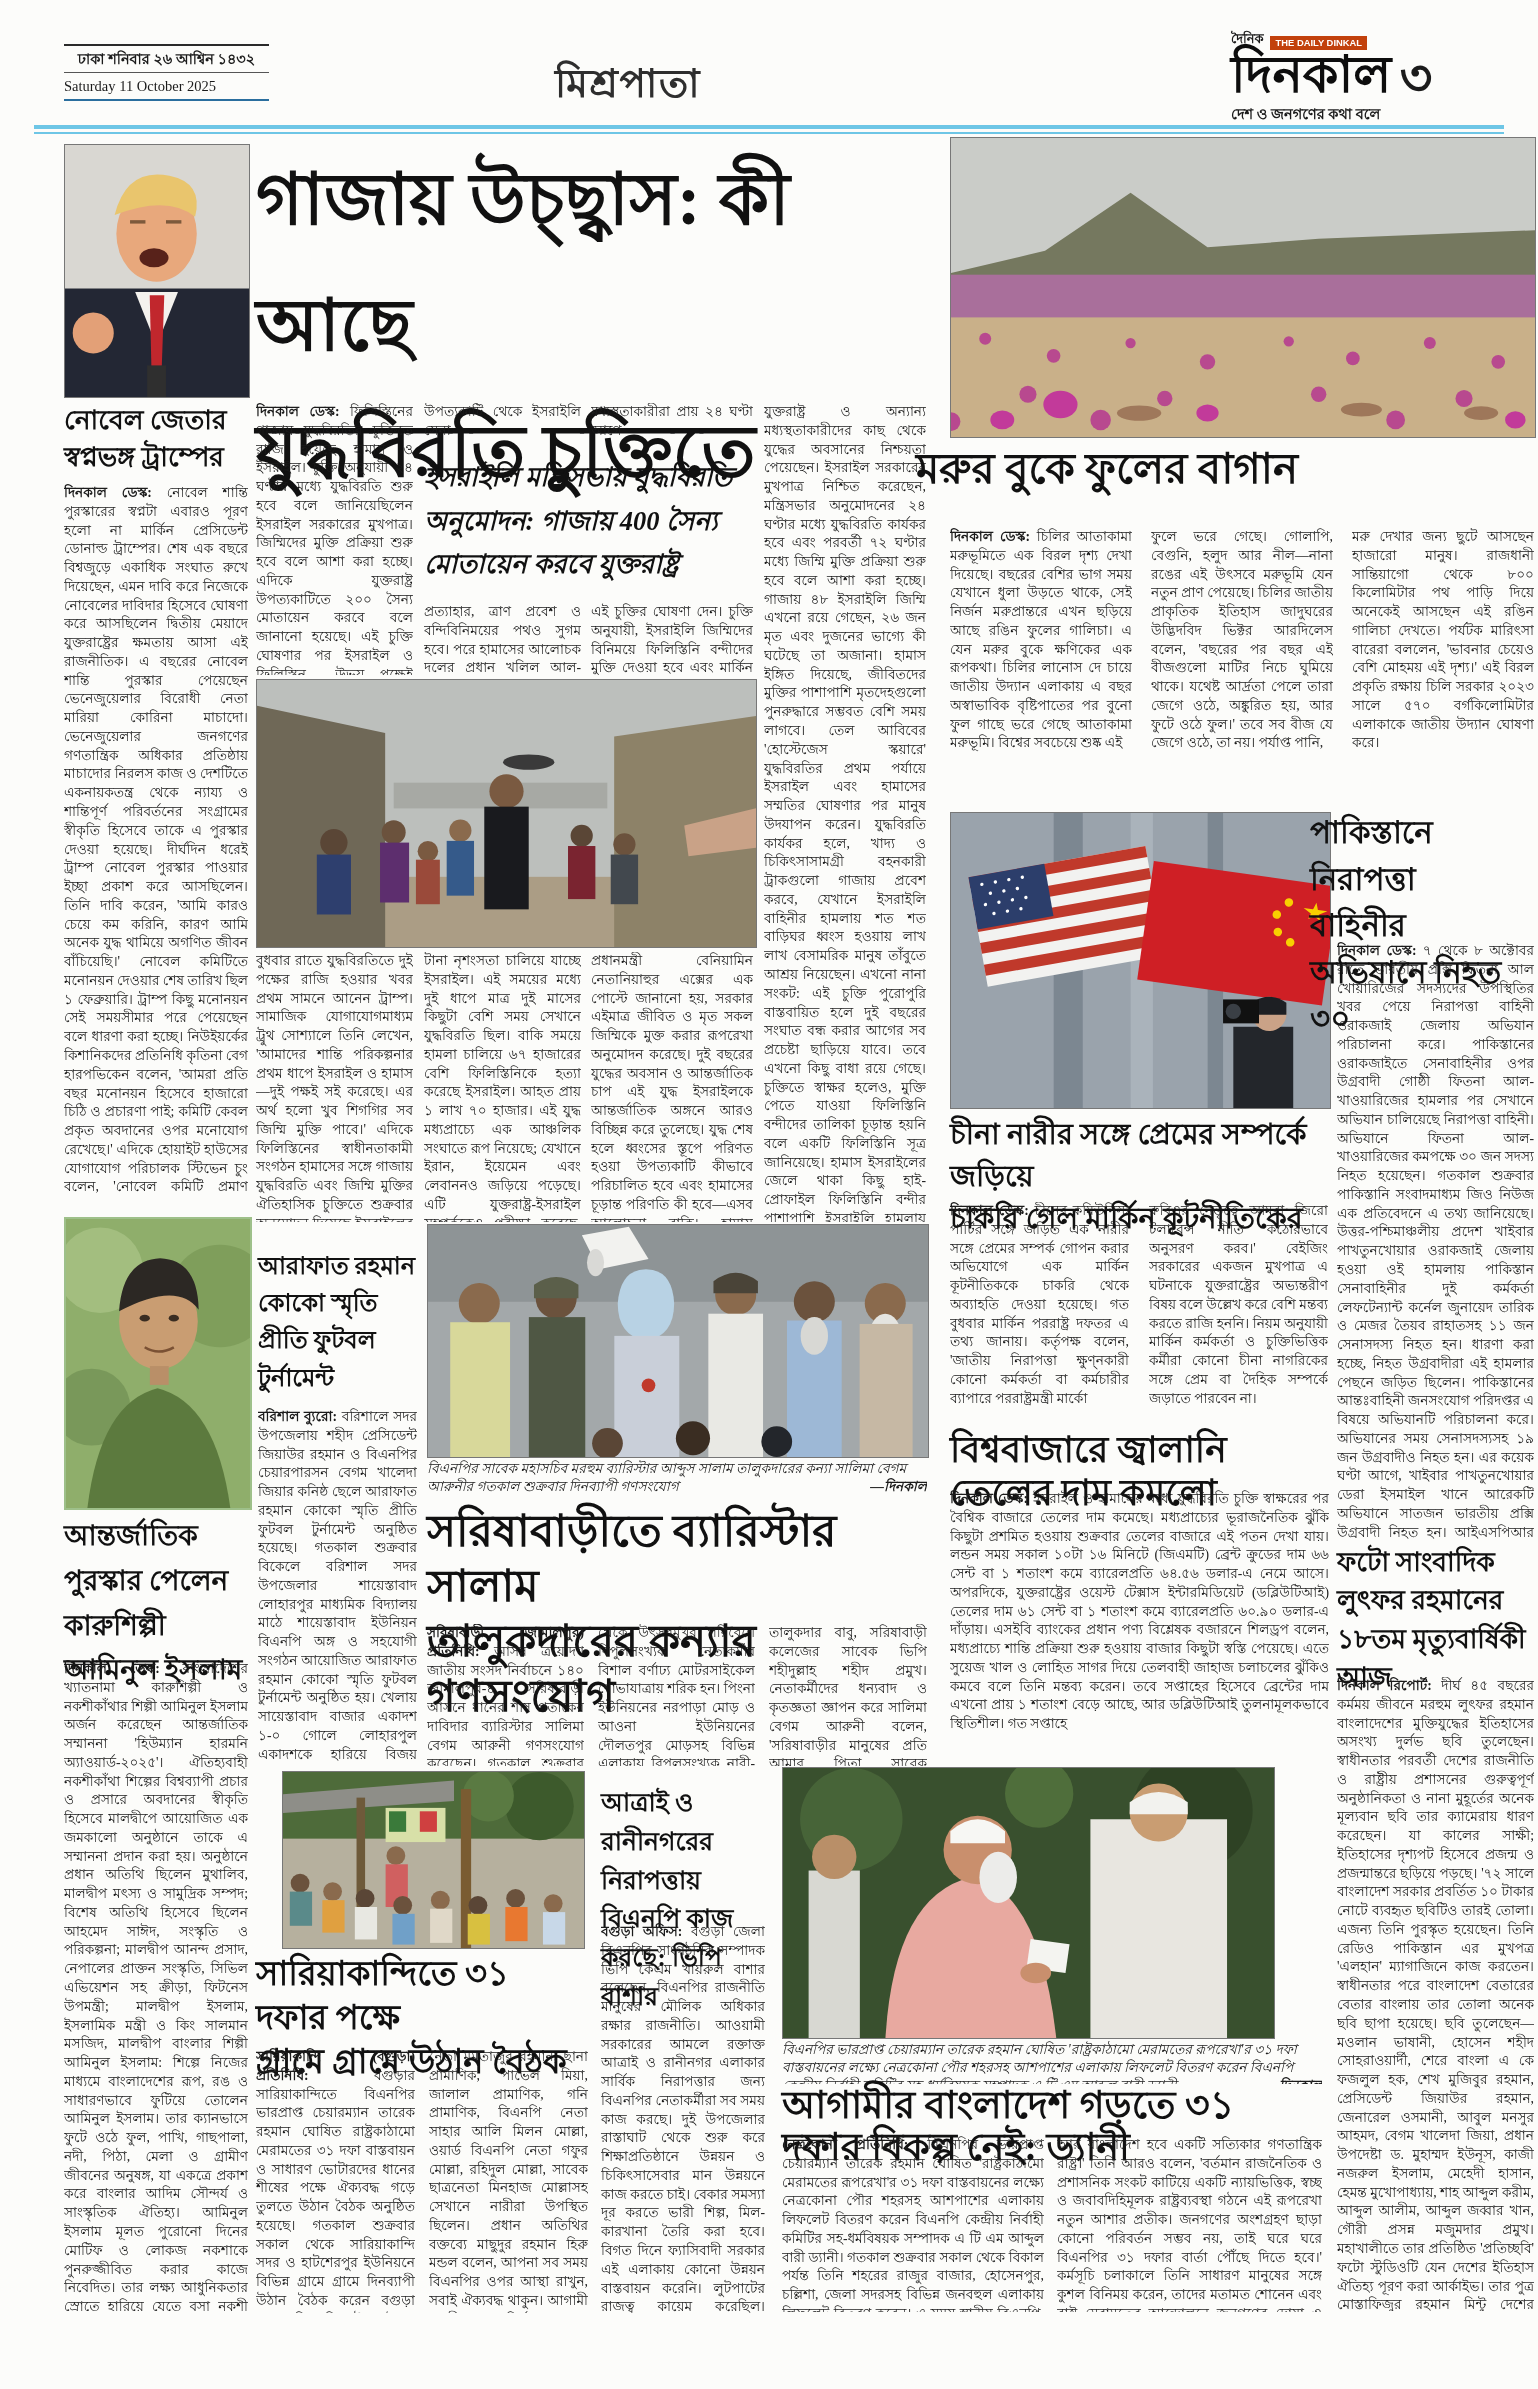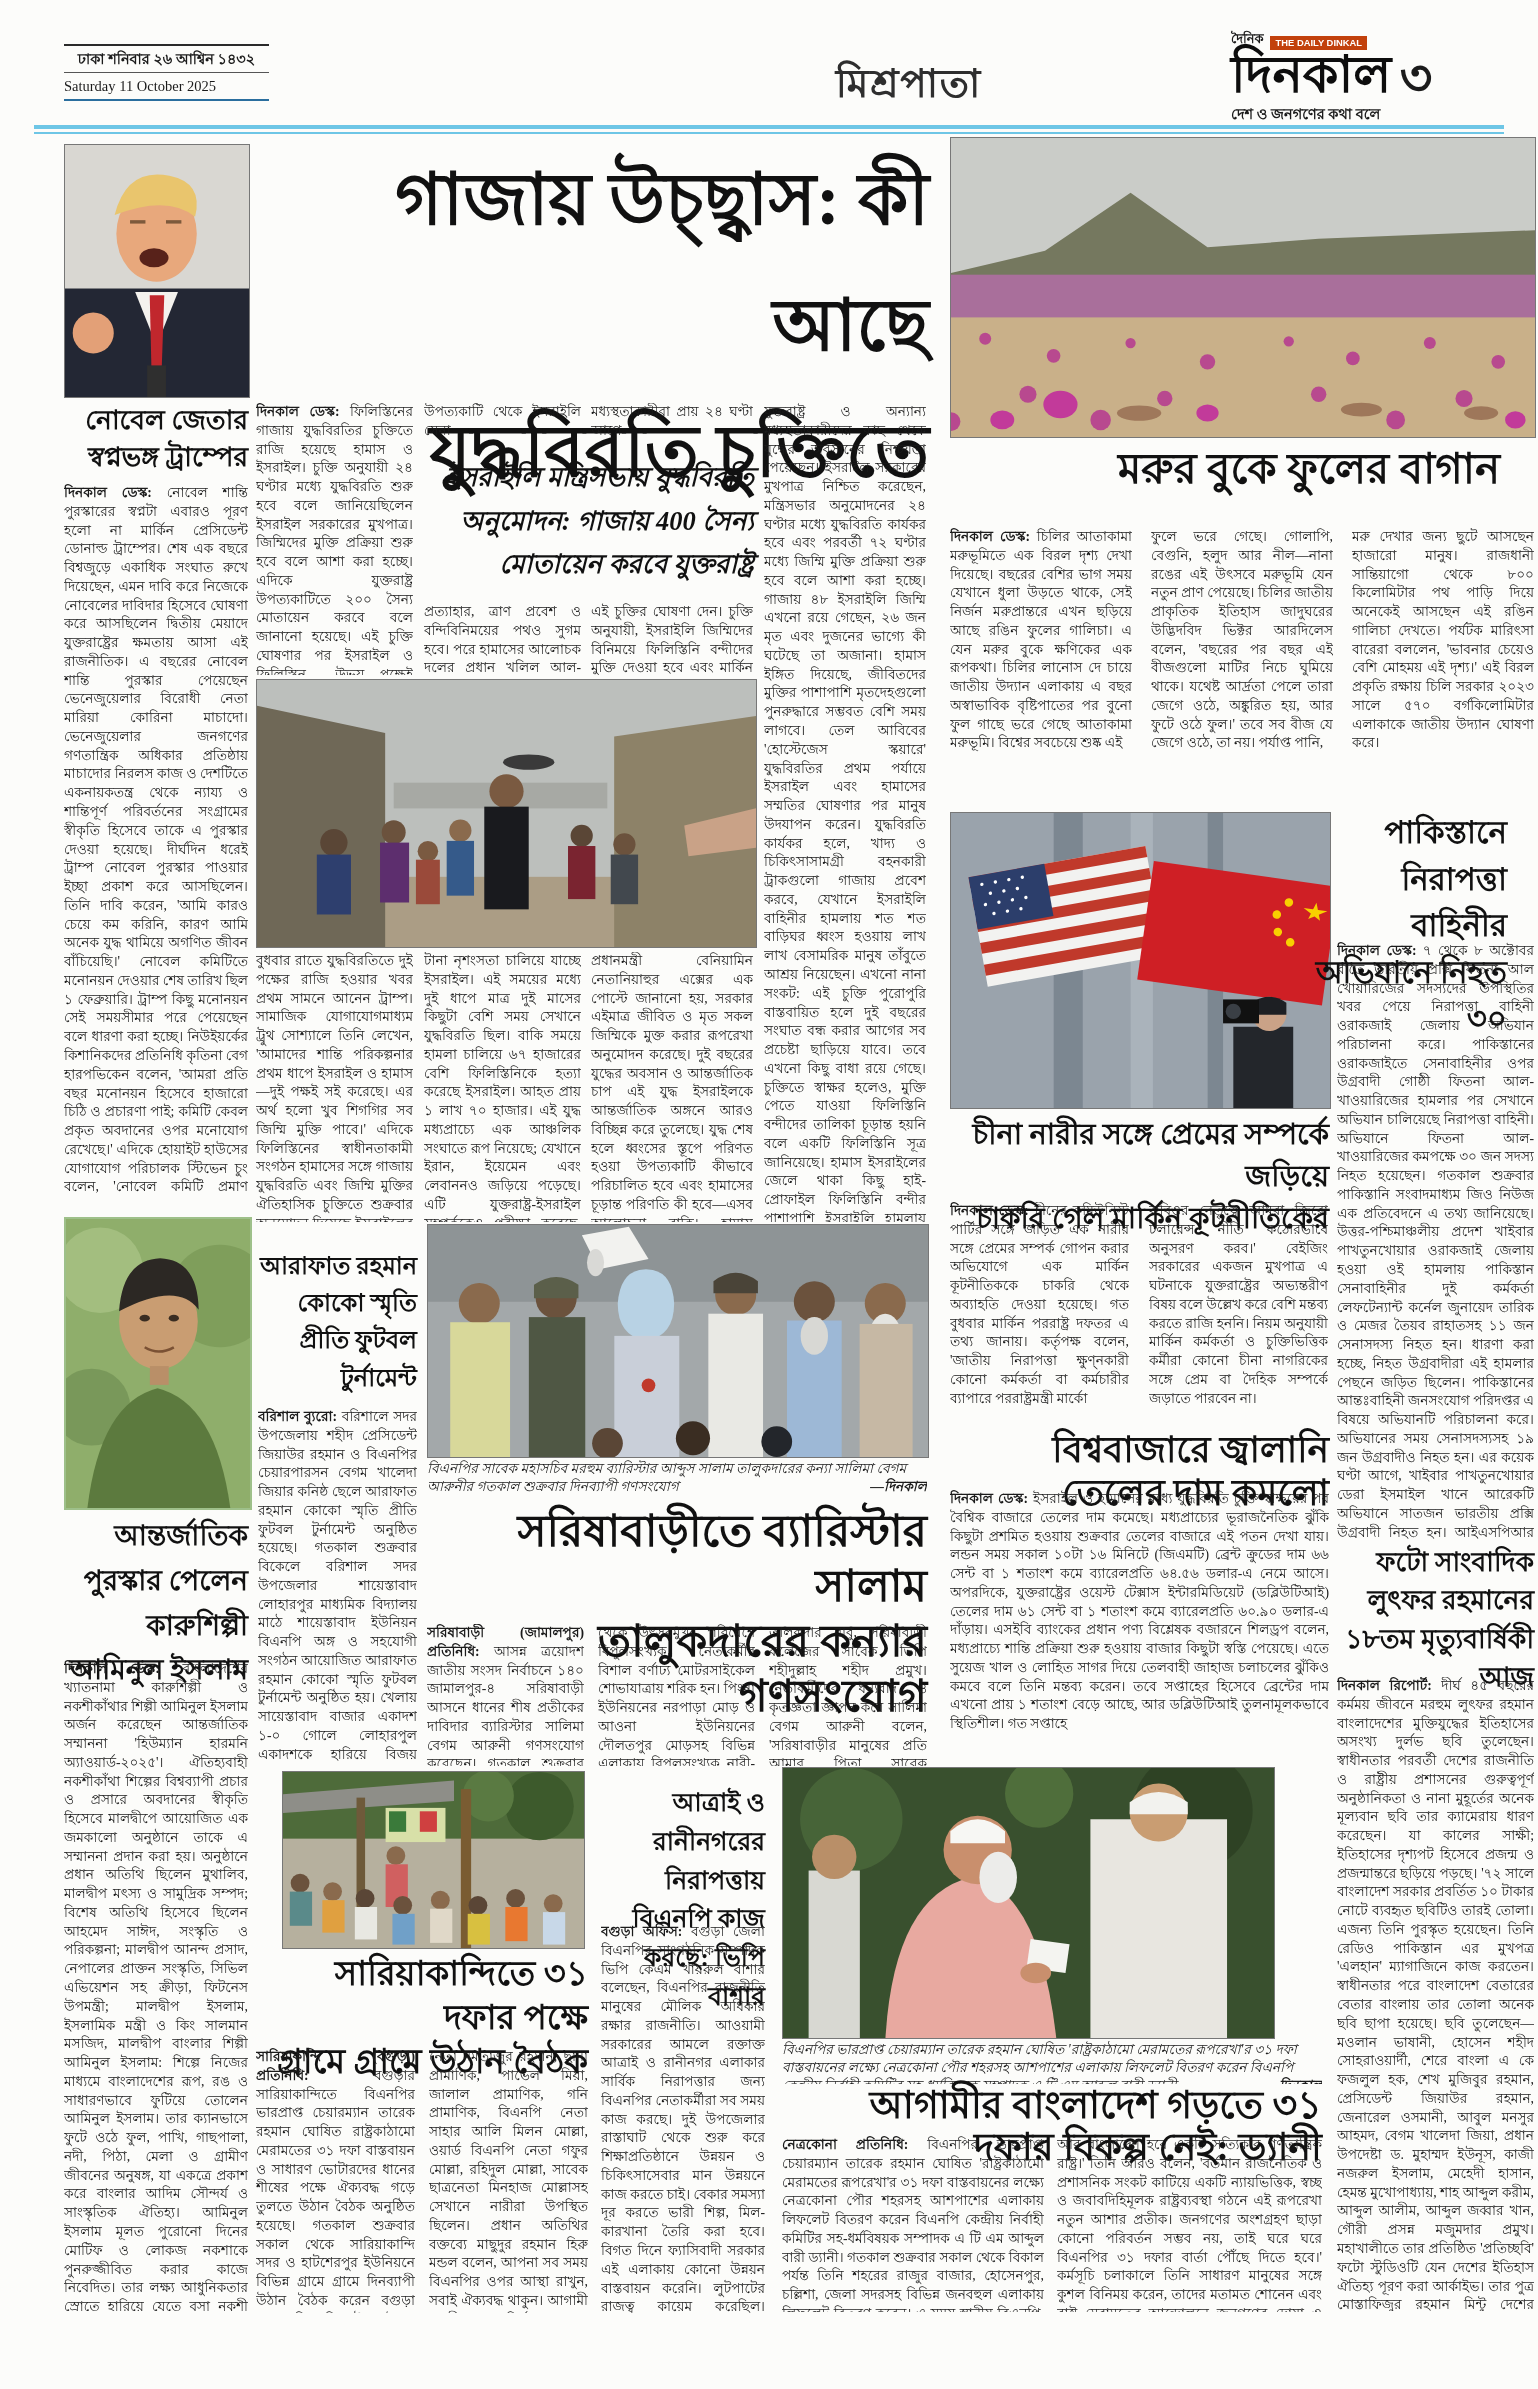--- a/index.html
+++ b/index.html
@@ -2,21 +2,21 @@
 <html style="font-size:13.7px"><head>
 <meta charset="utf-8">
 <style>
   html,body{margin:0;padding:0;background:#e8e8e4;}
   #page{position:relative;width:1538px;height:2389px;background:#fcfcfa;margin:0 auto;
         font-family:"Liberation Serif","DejaVu Serif",serif;color:#1b1b1b;overflow:hidden;}
   .abs{position:absolute;}
   .body{font-size:13.7px;line-height:1.37;text-align:justify;overflow:hidden;word-break:break-word;}
   .byline{font-weight:bold;}
   .hl{font-weight:bold;margin:0;color:#111;}
-  .center{text-align:right;}
+  .center{text-align:left;}
   .photo{overflow:hidden;background:#d5d3cc;border:0.9px solid #777;}
   .photo svg{display:block;width:100%;height:100%;}
   .caption{font-style:italic;font-size:13.7px;line-height:1.3;overflow:hidden;}
   .rule{background:#6ec6e6;}
   .datebox{border-top:2.6px solid #2a2a2a;font-size:14.5px;line-height:1.5;}
   .datebox .bn{font-weight:bold;border-bottom:0.9px solid #555;padding:2.6px 0 1.7px;text-align:center;}
   .datebox .en{padding:2.6px 0 1.7px;border-bottom:2.6px double #2a6e9e;}
   .pglabel{font-size:39px;font-weight:bold;color:#2e2e2e;letter-spacing:1.7px;}
   .logo-big{font-size:51px;font-weight:bold;line-height:1;color:#0d0d0d;}
   .logo-pre{font-size:13px;font-weight:bold;}

